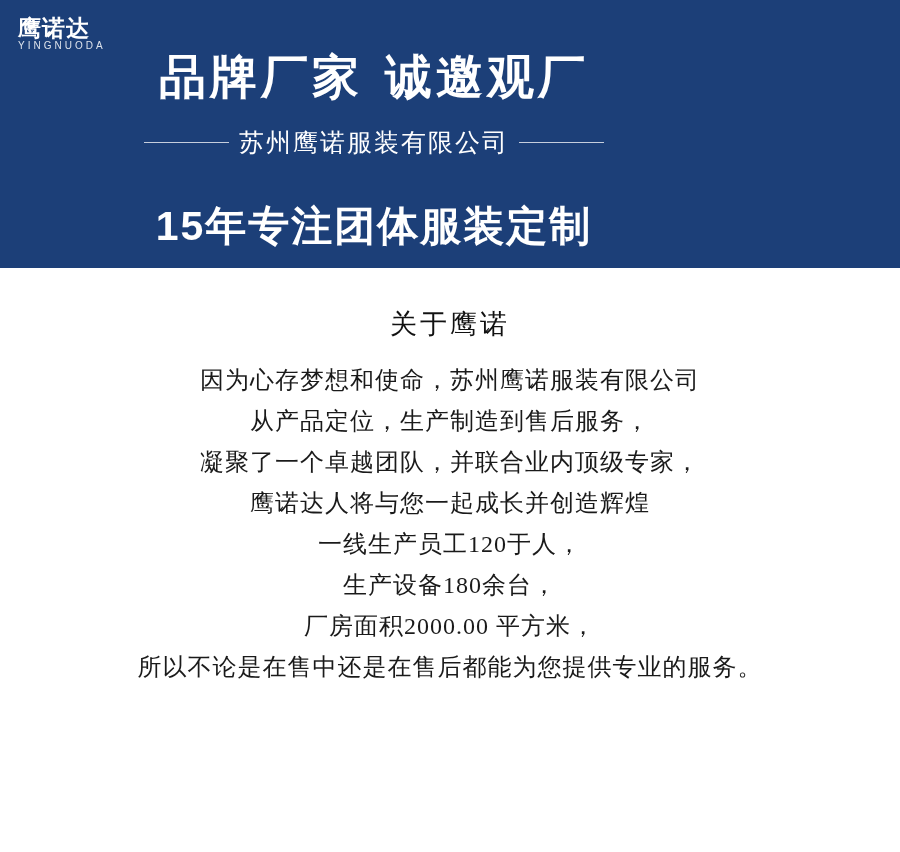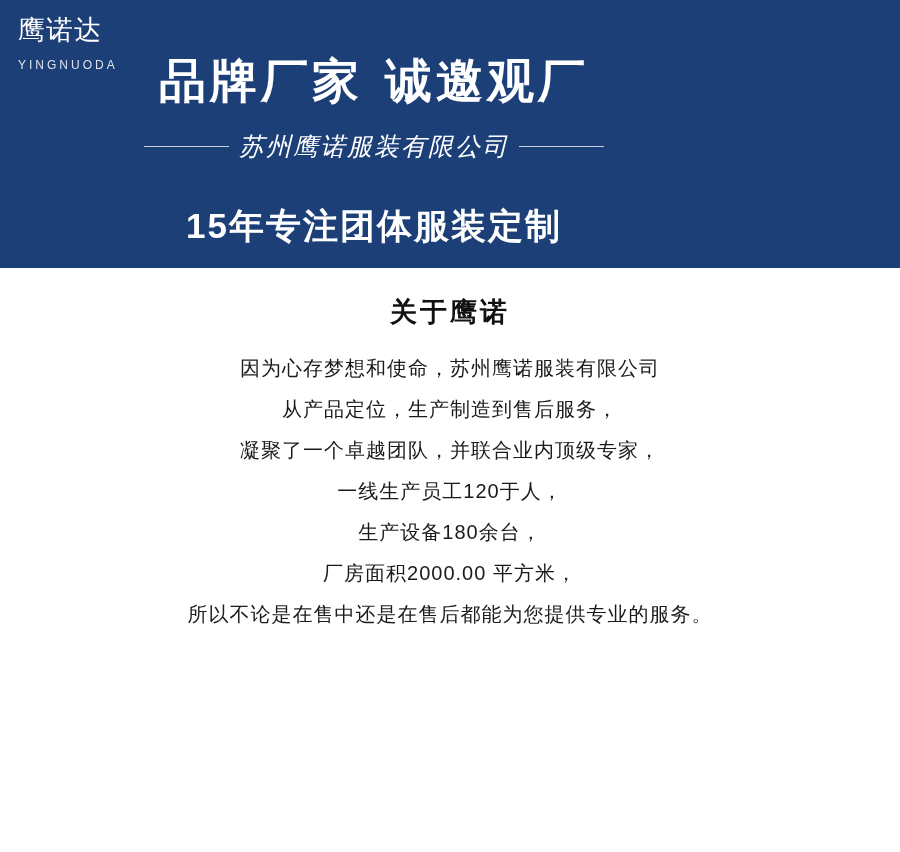--- a/index.html
+++ b/index.html
@@ -34,30 +34,30 @@
   .logo {
     position: absolute;
     left: 18px;
     top: 16px;
     width: 110px;
     height: 58px;
     color: #ffffff;
   }
   .logo-main {
     font-family: "DejaVu Serif", "Liberation Serif", serif;
-    font-size: 27px;
-    font-weight: normal;
+    font-size: 23px;
+    font-weight: bold;
     letter-spacing: 1px;
     line-height: 1;
     white-space: nowrap;
   }
   .logo-sub {
-    font-size: 12px;
+    font-size: 10px;
     letter-spacing: 3px;
-    margin-top: 15px;
+    margin-top: 1px;
     opacity: 0.85;
     white-space: nowrap;
   }
 
   .banner-inner {
     position: absolute;
     left: 0;
     top: 0;
     width: 748px;
     height: 268px;
@@ -82,64 +82,65 @@
     width: 22px;
   }
 
   .banner-sub-wrap {
     margin-top: 22px;
     width: 460px;
     display: flex;
     align-items: center;
     justify-content: center;
     position: relative;
-    font-style: italic;
   }
   .rule {
     flex: 1 1 auto;
     height: 1px;
     background: rgba(255,255,255,0.75);
   }
   .banner-sub {
     color: #ffffff;
     font-size: 25px;
     letter-spacing: 2px;
     padding: 0 10px;
     white-space: nowrap;
   }
 
   .banner-slogan {
     margin-top: 40px;
     color: #ffffff;
-    font-size: 35px;
+    font-size: 41px;
     font-weight: bold;
     letter-spacing: 2px;
     white-space: nowrap;
   }
 
   
   .content {
     width: 900px;
     box-sizing: border-box;
     padding: 26px 30px 0 30px;
     text-align: center;
   }
   .section-title {
     color: #111111;
     font-size: 27px;
-    font-weight: bold;
+    font-weight: normal;
     letter-spacing: 3px;
     margin-bottom: 18px;
+    margin-top: 12px;
   }
   .para-line {
     color: #1a1a1a;
-    font-size: 20px;
+    font-size: 24px;
     line-height: 41px;
     letter-spacing: 1px;
     white-space: nowrap;
+    font-family: Liberation Serif, serif;
   }
 </style>
 </head>
 <body>
 
 <div class="page">
 
   <div class="banner">
 
     <div class="logo">
@@ -161,19 +162,20 @@
       <div class="banner-slogan">15年专注团体服装定制</div>
     </div>
   </div>
 
   <div class="content">
     <div class="section-title">关于鹰诺</div>
 
     <div class="para-line">因为心存梦想和使命，苏州鹰诺服装有限公司</div>
     <div class="para-line">从产品定位，生产制造到售后服务，</div>
     <div class="para-line">凝聚了一个卓越团队，并联合业内顶级专家，</div>
+    <div class="para-line">鹰诺达人将与您一起成长并创造辉煌</div>
     <div class="para-line">一线生产员工120于人，</div>
     <div class="para-line">生产设备180余台，</div>
     <div class="para-line">厂房面积2000.00 平方米，</div>
     <div class="para-line">所以不论是在售中还是在售后都能为您提供专业的服务。</div>
   </div>
 
 </div>
 
 </body></html>

